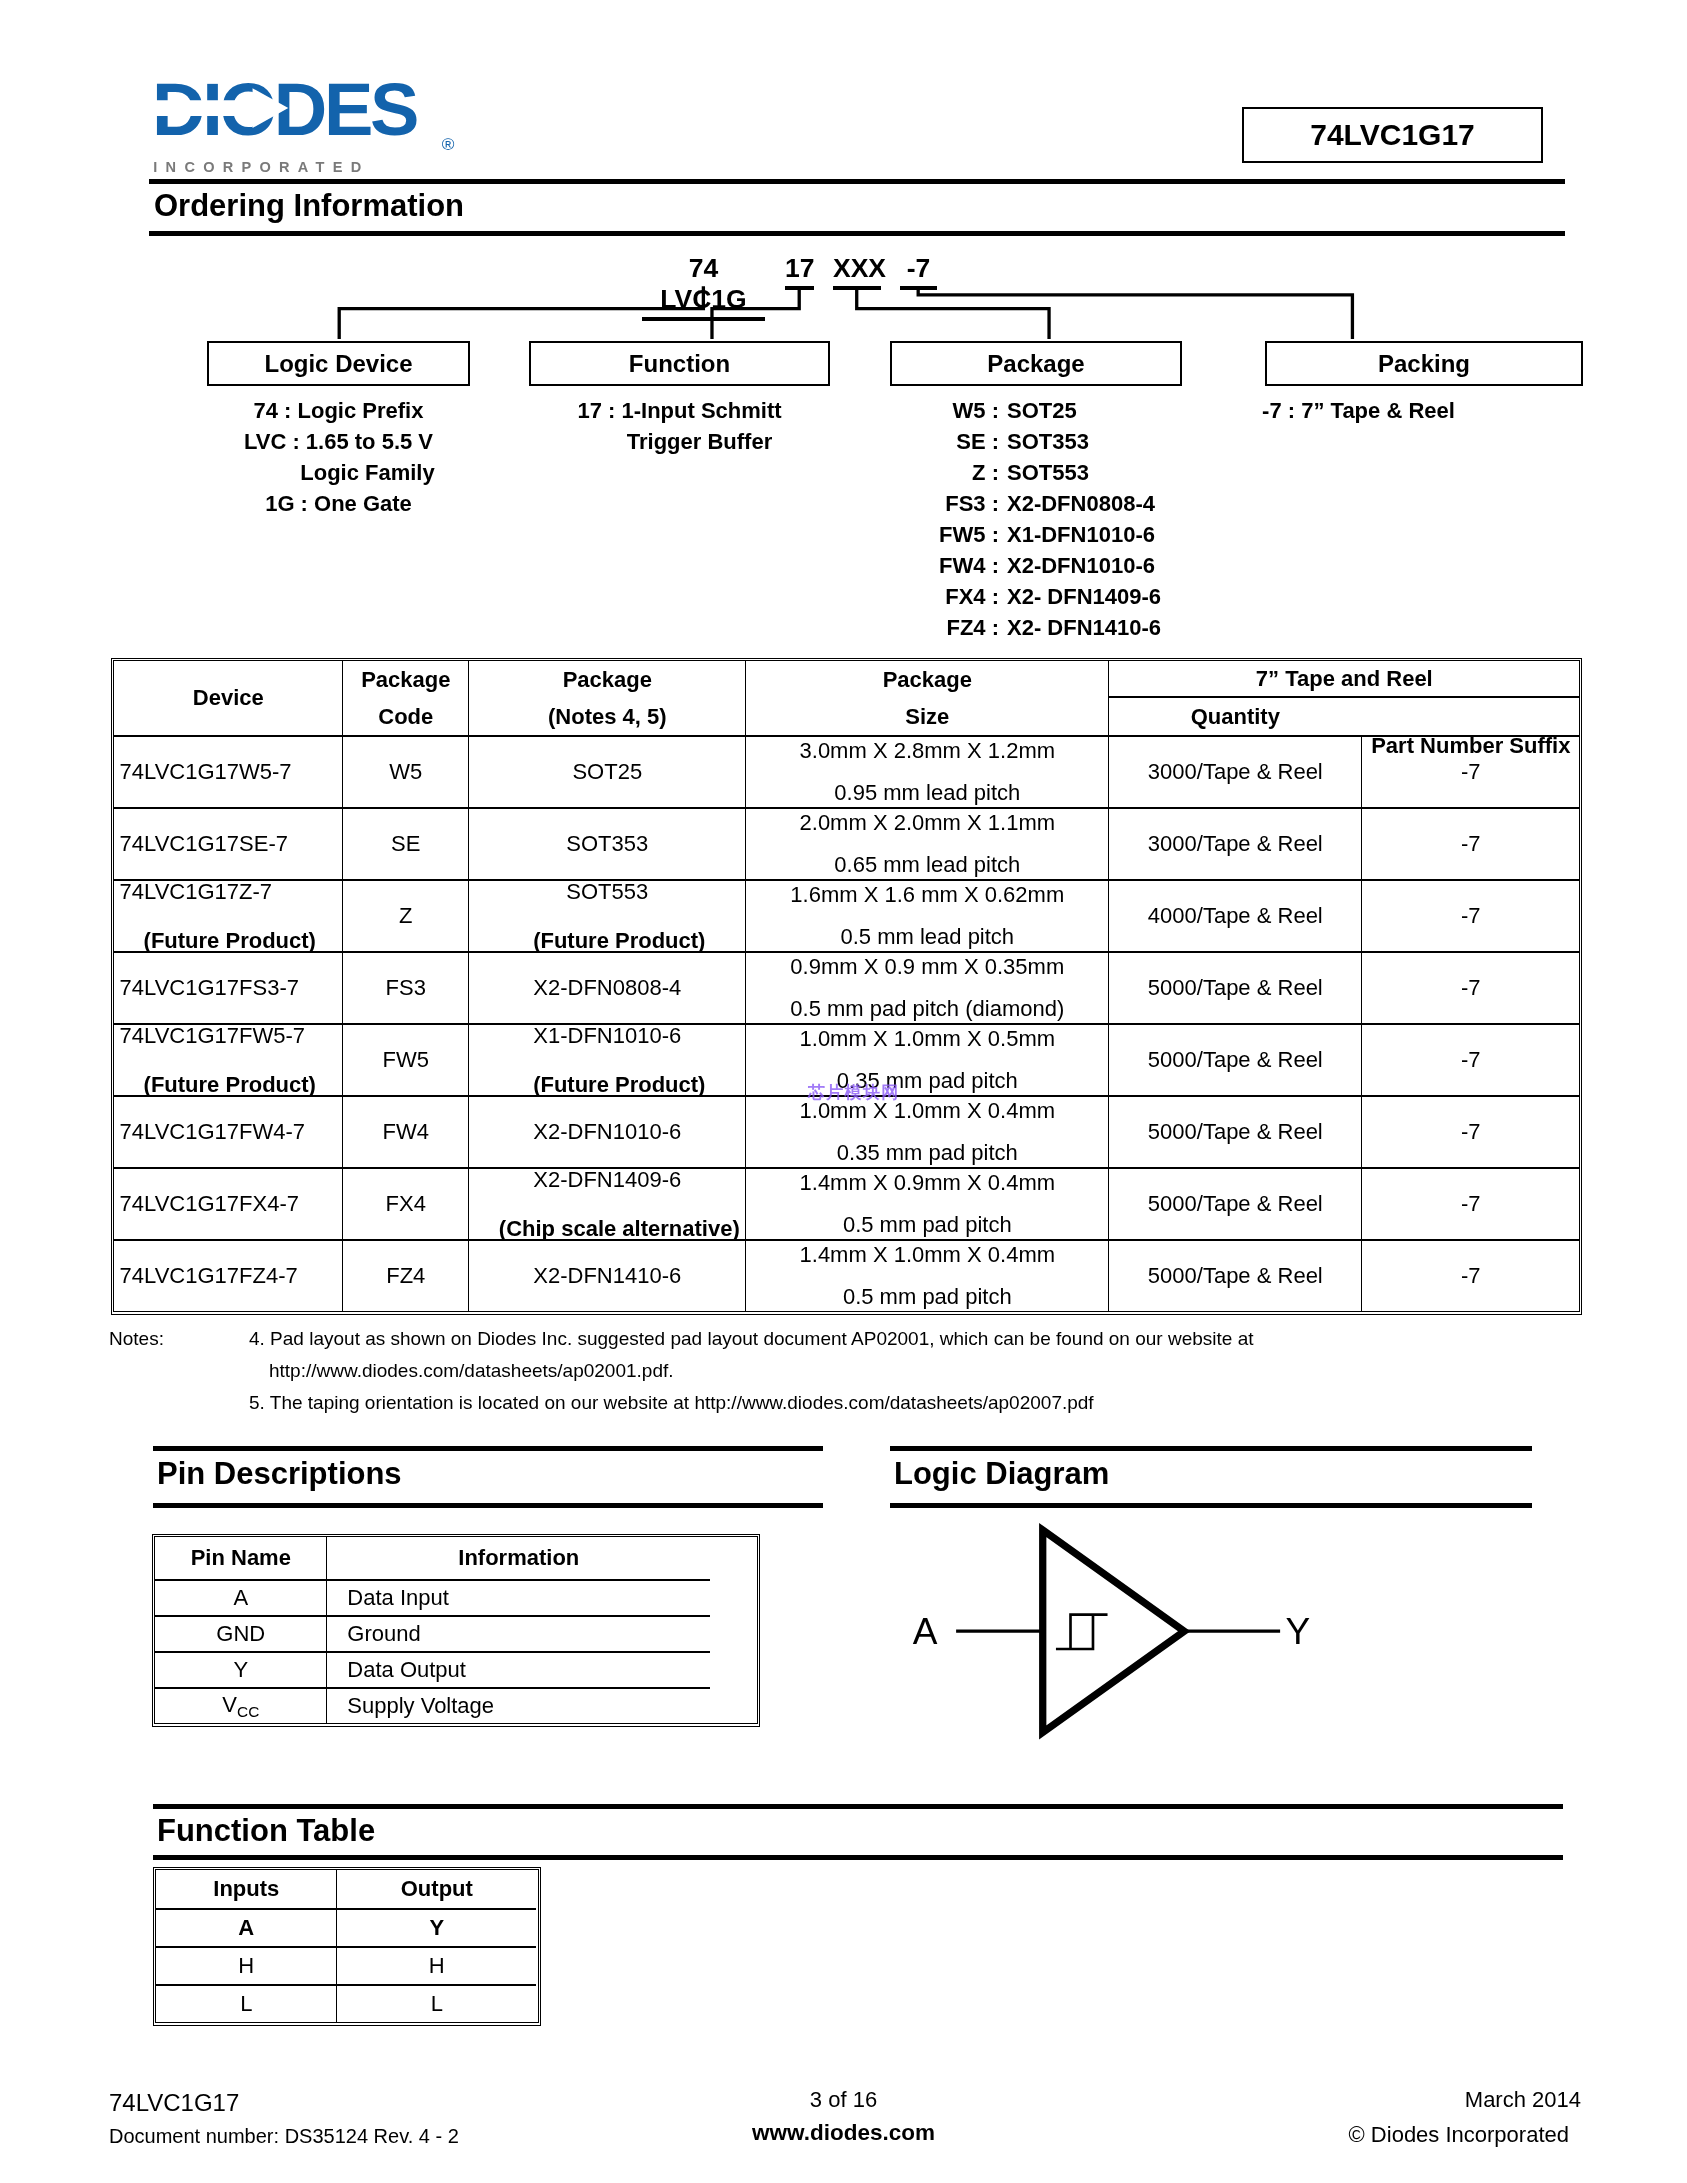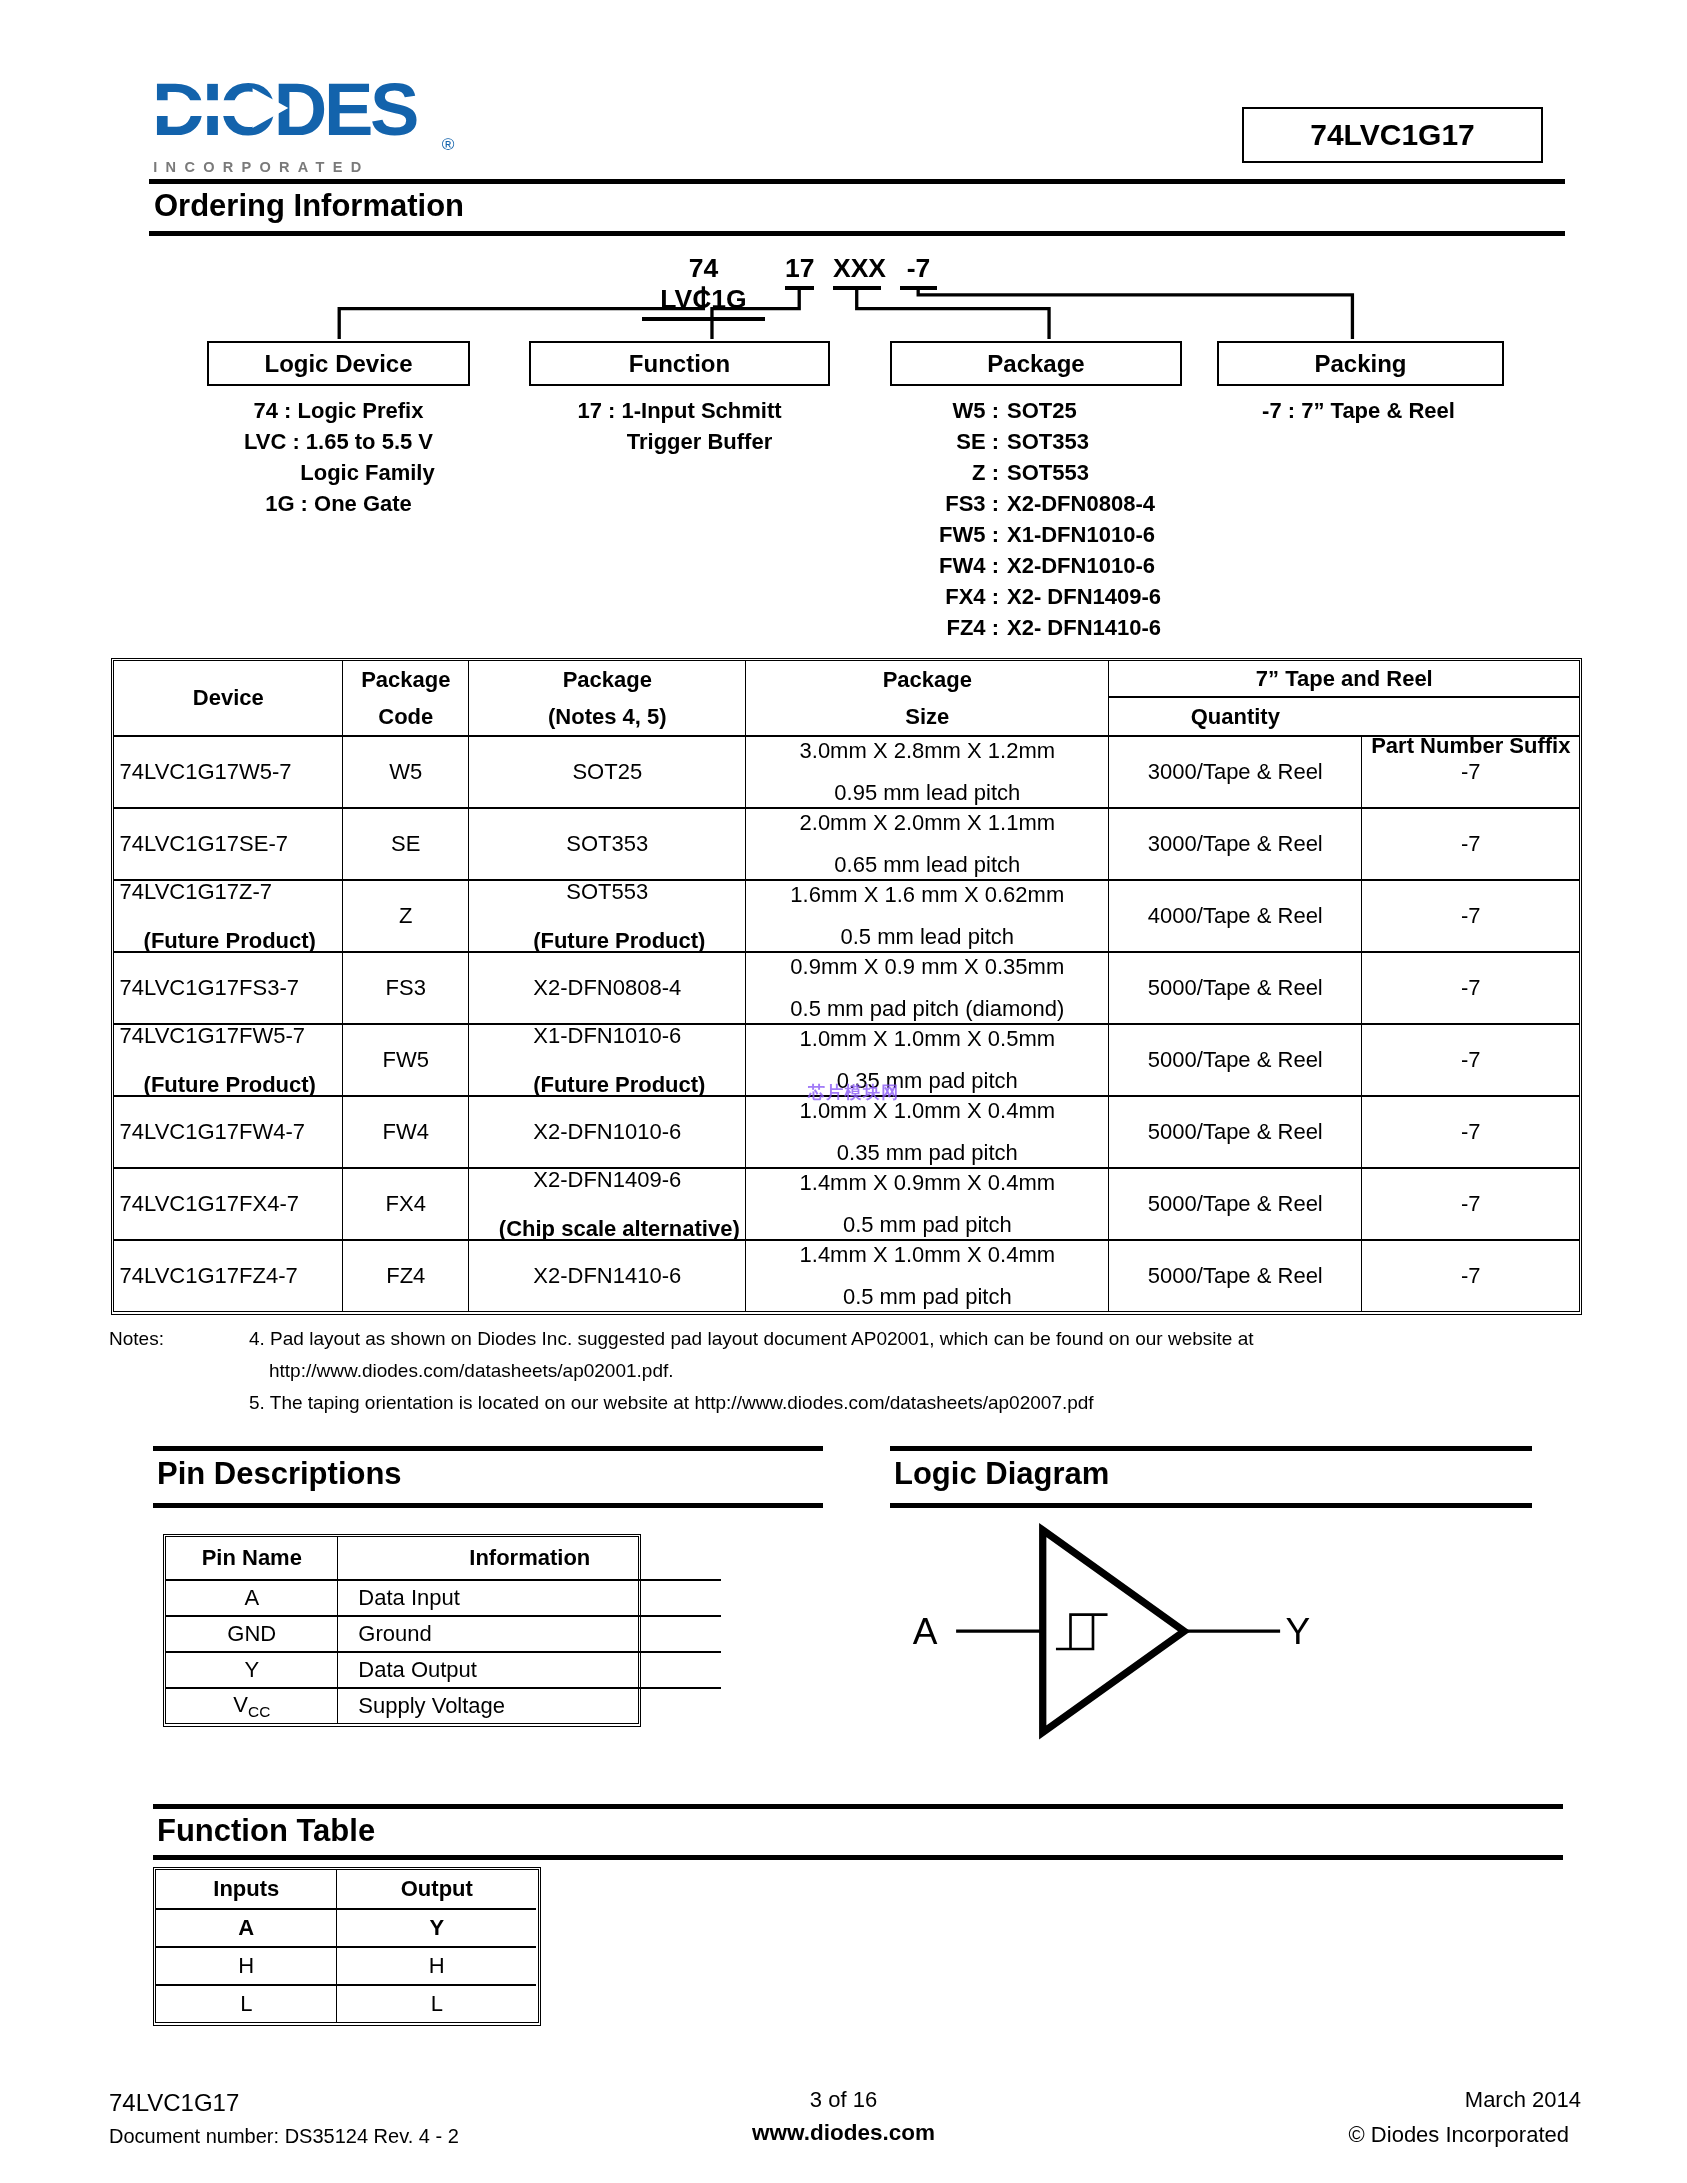--- a/index.html
+++ b/index.html
@@ -113,21 +113,21 @@
   <svg class="abs" style="left:0; top:238px;" width="1687" height="423" viewBox="0 360 2550 640">
     <path d="M1063 433 V467 H512 V513" stroke="#000" stroke-width="5" fill="none"></path>
     <path d="M1208 433 V467 H1076 V513" stroke="#000" stroke-width="5" fill="none"></path>
     <path d="M1295 433 V467 H1586 V513" stroke="#000" stroke-width="5" fill="none"></path>
     <path d="M1388 433 V446 H2045 V513" stroke="#000" stroke-width="5" fill="none"></path>
   </svg>
 
   <div class="obox" style="left:207px;  width:263px;" data-bind="ordering.boxes.0">Logic Device</div>
   <div class="obox" style="left:529px;  width:301px;" data-bind="ordering.boxes.1">Function</div>
   <div class="obox" style="left:890px; width:292px;" data-bind="ordering.boxes.2">Package</div>
-  <div class="obox" style="left:1217px; width:287px;" data-bind="ordering.boxes.3">Packing</div>
+  <div class="obox" style="left:1265px; width:318px;" data-bind="ordering.boxes.3">Packing</div>
 
   <div class="ocap" style="left:207px; width:263px;">
     <div data-bind="ordering.logic_device_lines.0">74 : Logic Prefix</div>
     <div data-bind="ordering.logic_device_lines.1">LVC : 1.65 to 5.5 V</div>
     <div class="indent" data-bind="ordering.logic_device_lines.2">Logic Family</div>
     <div data-bind="ordering.logic_device_lines.3">1G : One Gate</div>
   </div>
 
   <div class="ocap" style="left:529px; width:301px;">
     <div data-bind="ordering.function_lines.0">17 :  1-Input Schmitt</div>
@@ -343,21 +343,21 @@
   <div class="abs notes" style="left:249px; top:1387px;" data-bind="notes.note5">5. The taping orientation is located on our website at http://www.diodes.com/datasheets/ap02007.pdf</div>
 
   <div class="abs rule" style="left:153px; top:1446px; width:670px; height:4.6px;"></div>
   <div class="abs sec-heading" style="left:157px; top:1456px;" data-bind="pin_descriptions.heading">Pin Descriptions</div>
   <div class="abs rule" style="left:153px; top:1503px; width:670px; height:4.6px;"></div>
 
   <div class="abs rule" style="left:890px; top:1446px; width:642px; height:4.6px;"></div>
   <div class="abs sec-heading" style="left:894px; top:1456px;" data-bind="logic_diagram.heading">Logic Diagram</div>
   <div class="abs rule" style="left:890px; top:1503px; width:642px; height:4.6px;"></div>
 
-  <div class="abs tbl-outer" style="left:163px; top:1534px; width:478px;">
+  <div class="abs tbl-outer" style="left:152px; top:1534px; width:608px;">
     <div class="tbl-inner">
       <div class="pin-grid">
         <div class="cell hcell" style="grid-row:1; grid-column:1;" data-bind="pin_descriptions.col_pin">Pin Name</div>
         <div class="cell hcell bl" style="grid-row:1; grid-column:2;" data-bind="pin_descriptions.col_desc">Information</div>
 
           <div class="cell bt">
             <div><span data-bind="pin_descriptions.rows.0.name">A</span></div>
           </div>
           <div class="cell desc bl bt" data-bind="pin_descriptions.rows.0.desc">Data Input</div>
 

